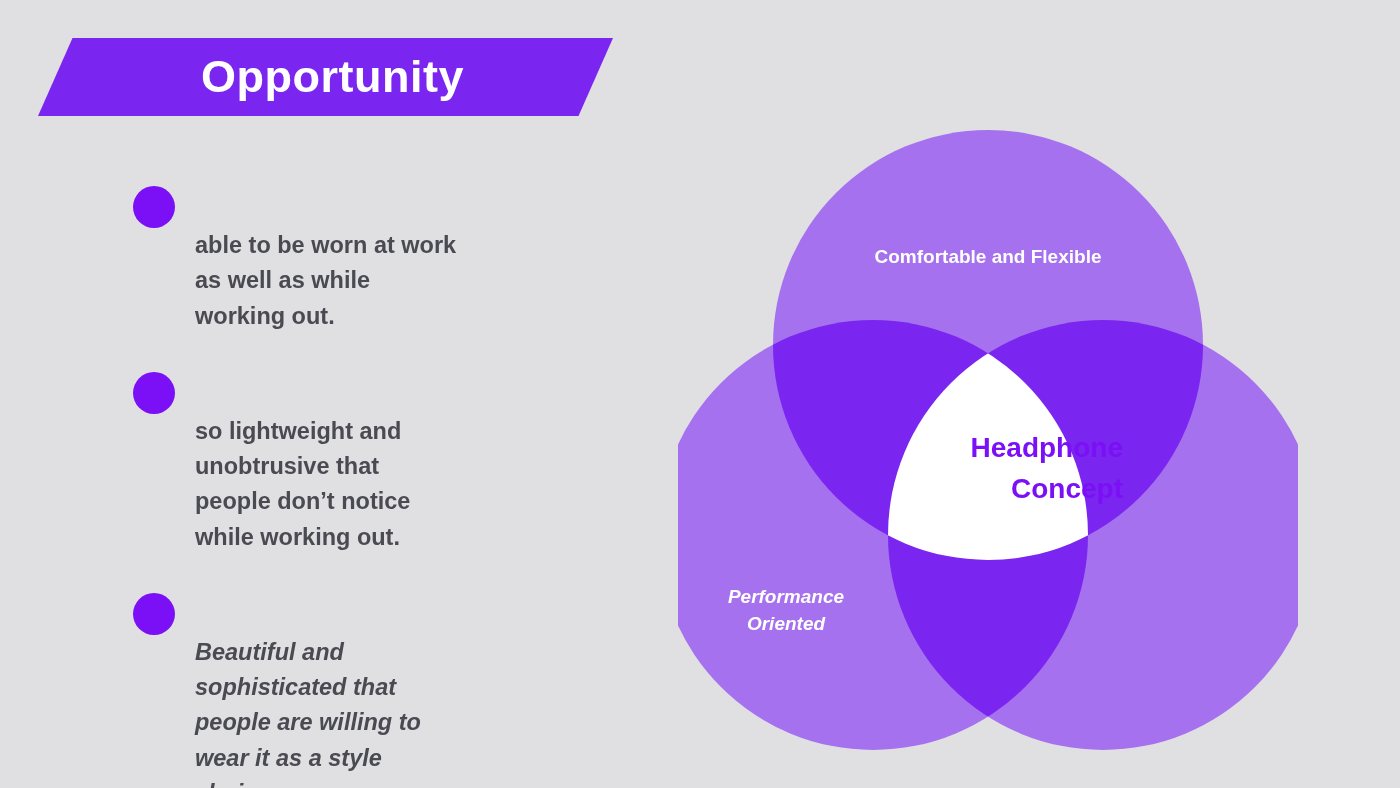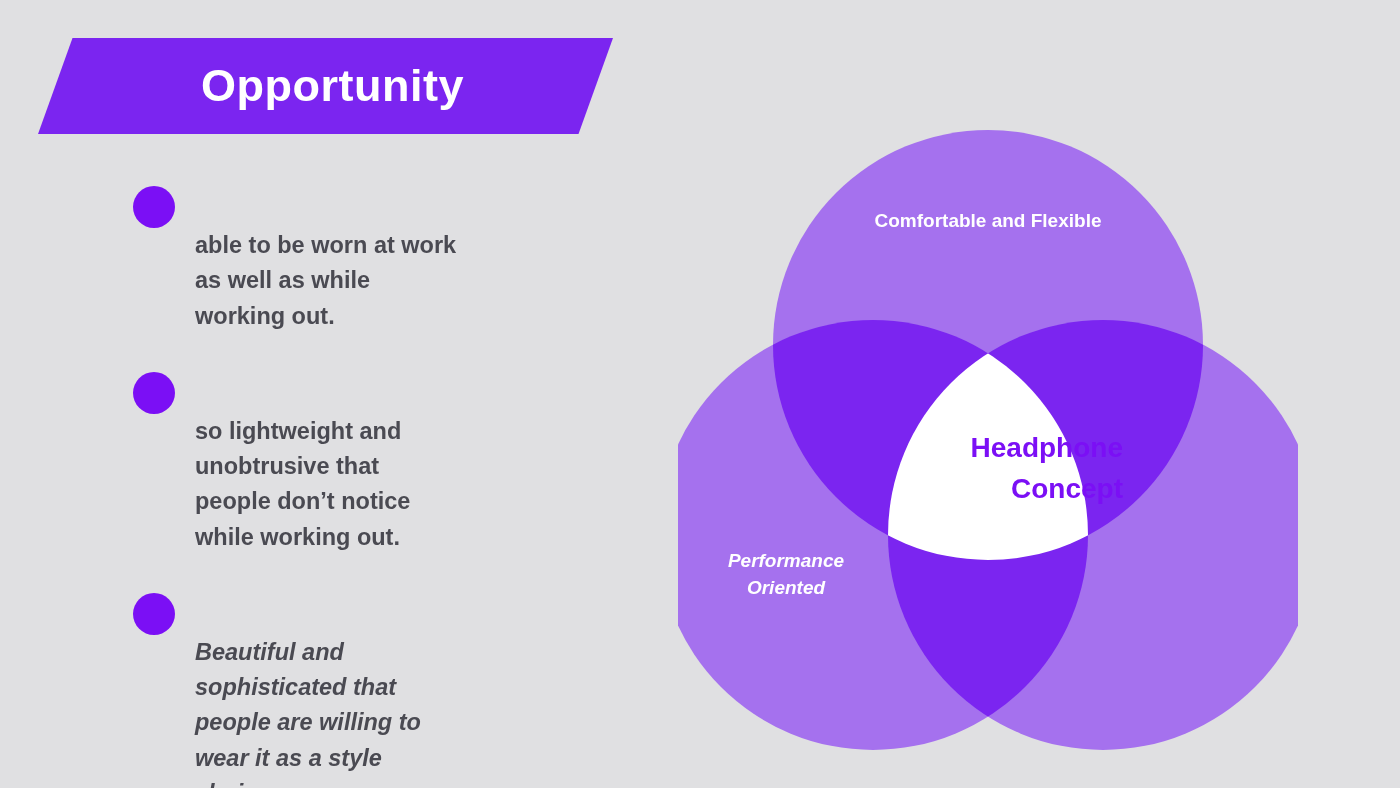--- a/index.html
+++ b/index.html
@@ -14,21 +14,21 @@
     overflow: hidden;
     position: relative;
   }
 
   
   .title-banner {
     position: absolute;
     left: 38px;
     top: 38px;
     width: 575px;
-    height: 96px;
+    height: 78px;
     background: #7b25f0;
     clip-path: polygon(6% 0%, 100% 0%, 94% 100%, 0% 100%);
     display: flex;
     align-items: center;
   }
   .title-text {
     color: #ffffff;
     font-size: 45px;
     font-weight: bold;
     letter-spacing: 0.5px;
@@ -80,20 +80,21 @@
   .venn svg { display: block; }
 
   .venn-label {
     position: absolute;
     text-align: center;
     color: #ffffff;
     font-size: 19px;
     font-weight: bold;
     line-height: 1.4;
     font-family: "Liberation Sans", sans-serif;
+    margin-top: 36px;
   }
   .label-top {
     left: 195px;
     top: 78px;
     width: 230px;
   }
   .label-left {
     left: 18px;
     top: 418px;
     width: 180px;

